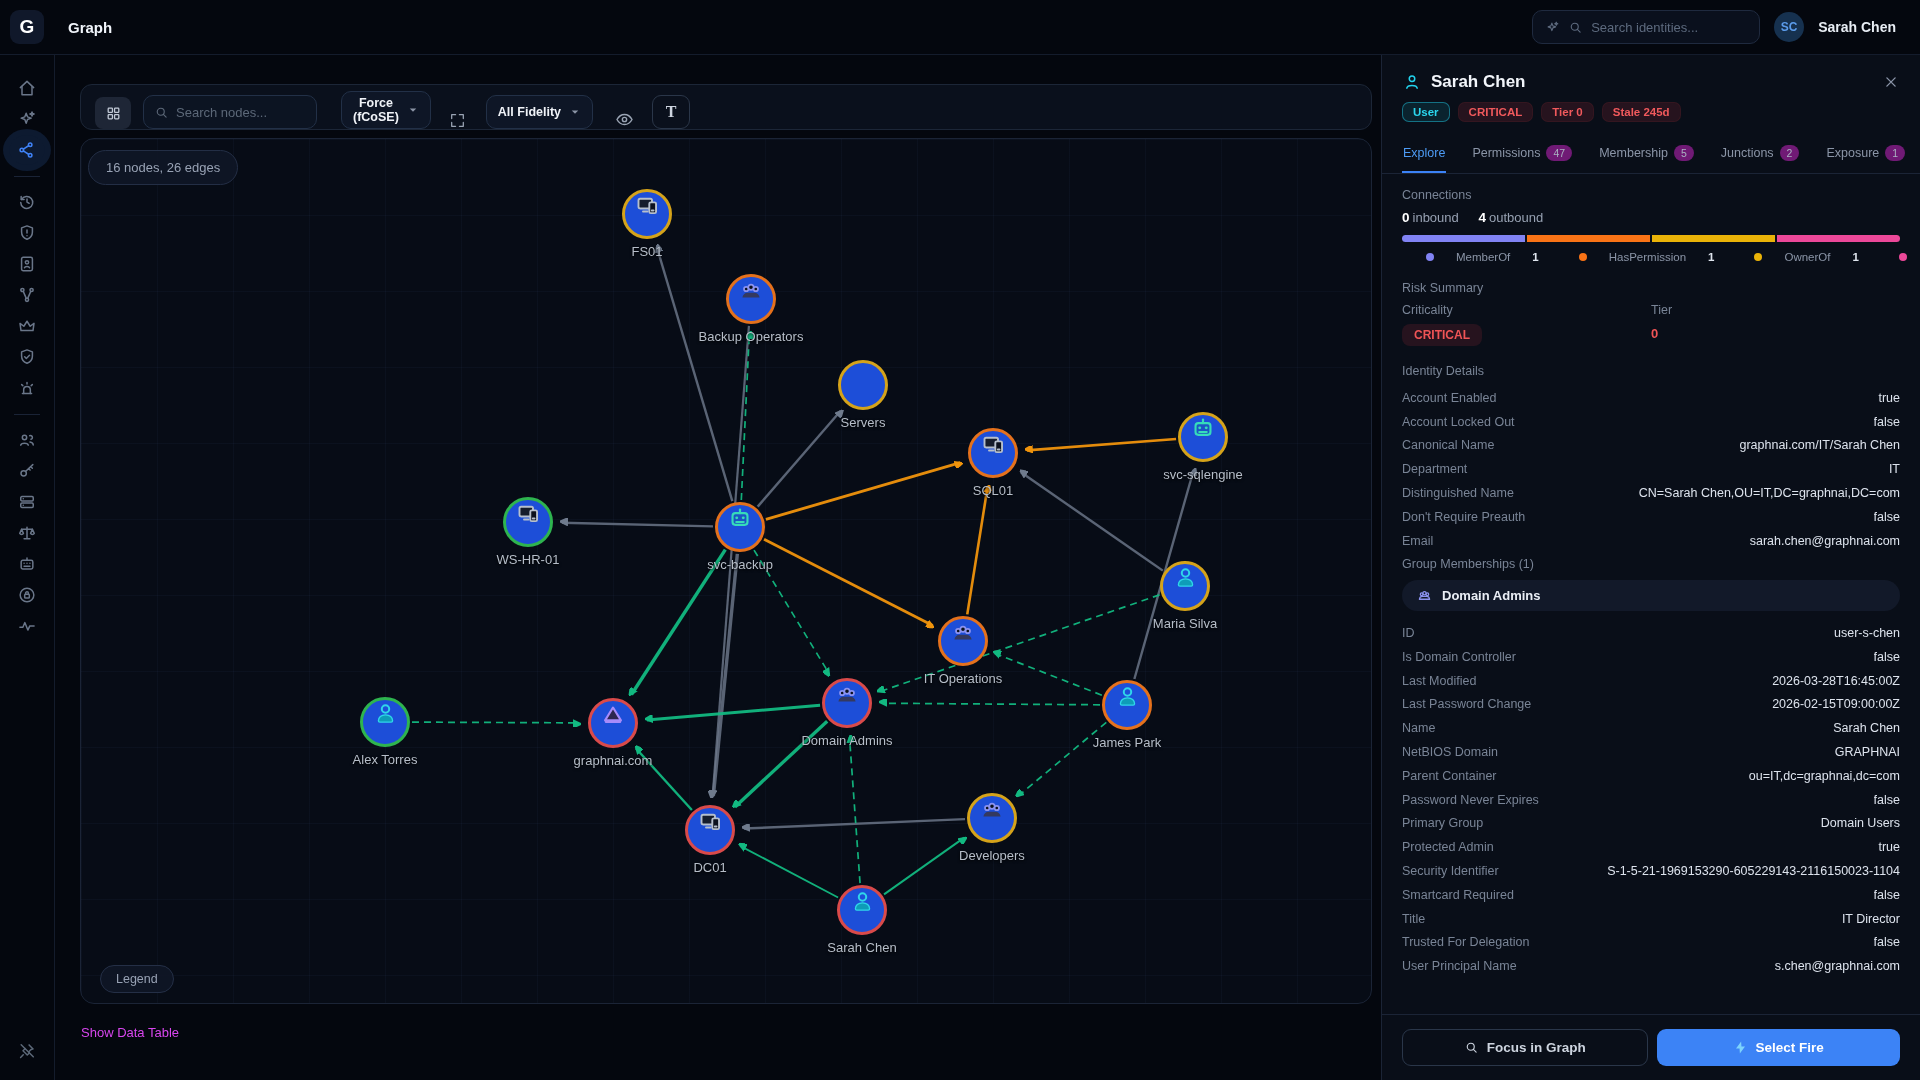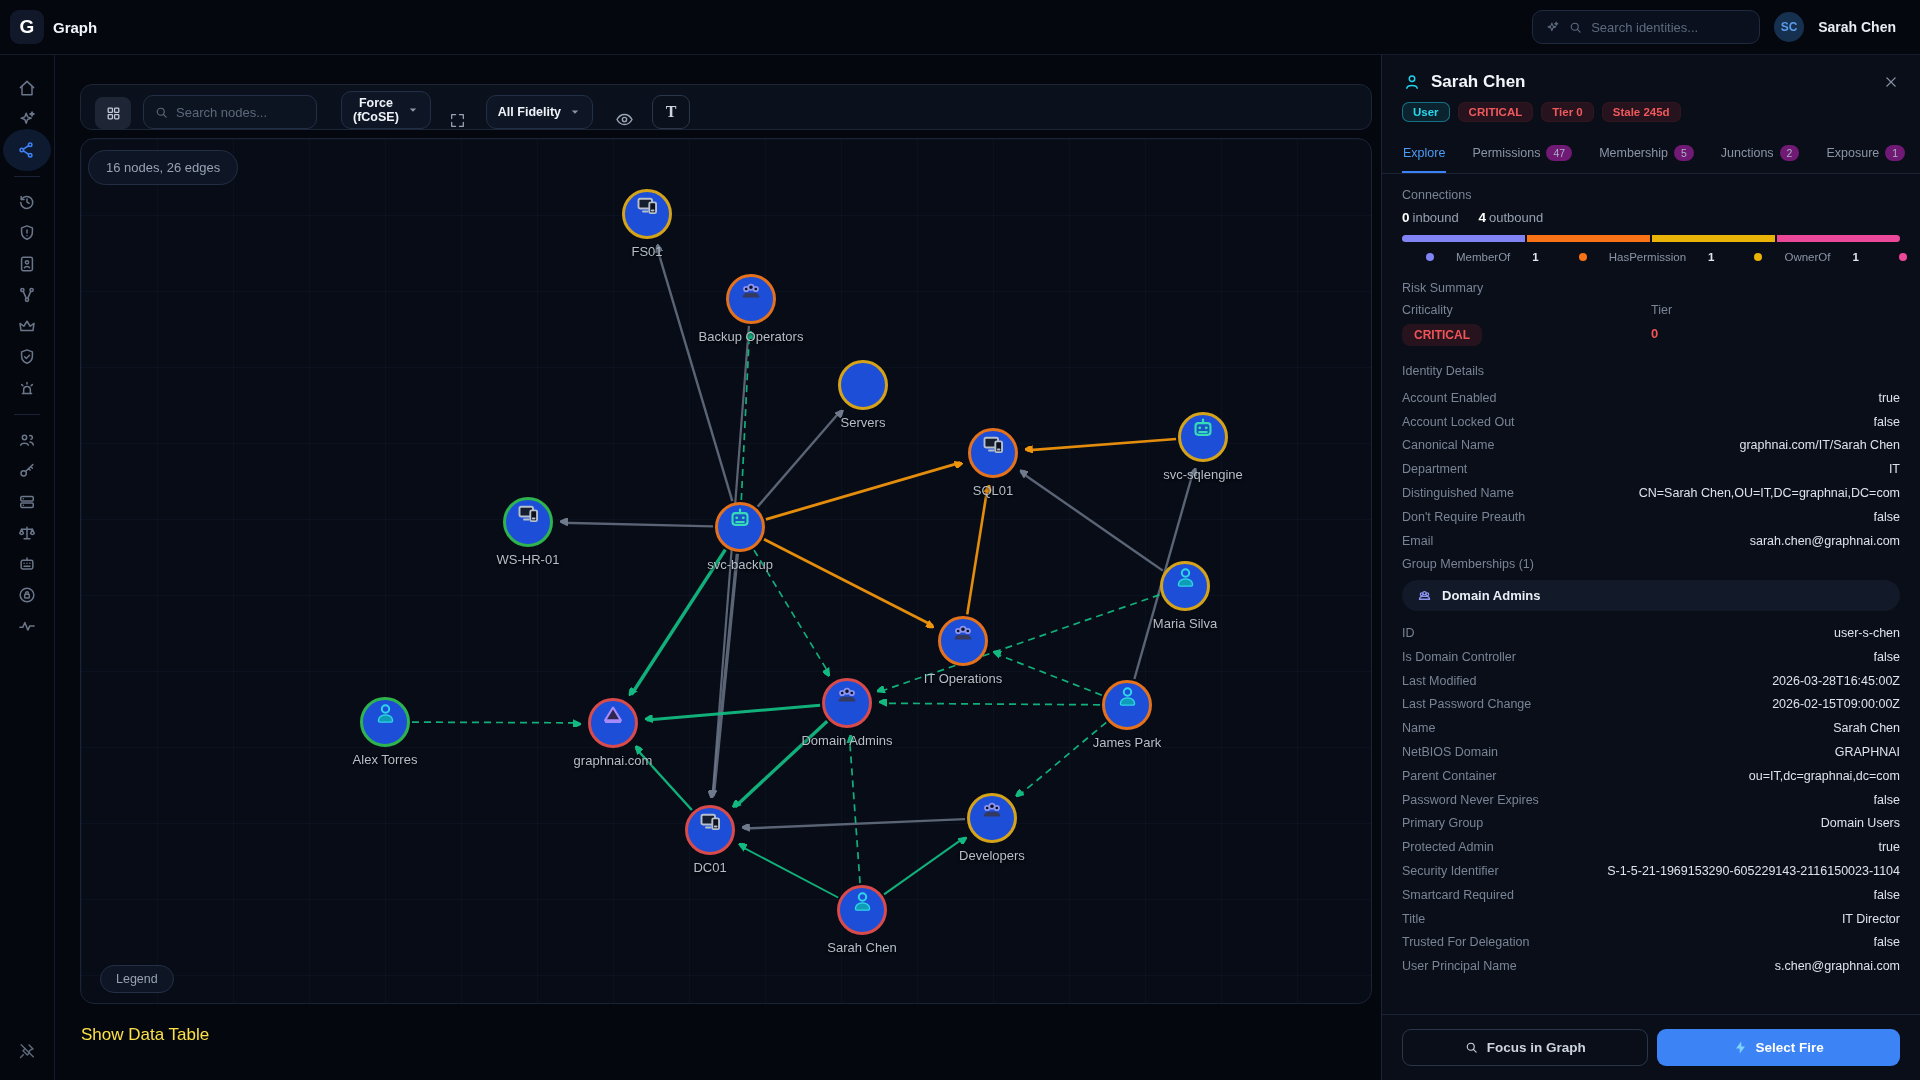--- a/index.html
+++ b/index.html
@@ -2,21 +2,21 @@
 <html><head>
 <meta charset="utf-8">
 <style>
   * { margin:0; padding:0; box-sizing:border-box; }
   html,body { width:1920px; height:1080px; overflow:hidden; background:#04070e;
     font-family:"Liberation Sans", sans-serif; color:#dfe5ee; }
   .topbar { position:fixed; left:0; top:0; right:0; height:55px; background:#04070e;
     border-bottom:1px solid #141c2c; display:flex; align-items:center; z-index:30; }
   .logo-tile { width:34px; height:34px; margin-left:10px; border-radius:9px; background:#10182a;
     display:flex; align-items:center; justify-content:center; font-weight:bold; font-size:19px; color:#fff; }
-  .app-title { margin-left:9px; font-size:15px; font-weight:700; color:#f1f5fb; }
+  .app-title { margin-left:24px; font-size:15px; font-weight:700; color:#f1f5fb; }
   .topbar-right { margin-left:auto; display:flex; align-items:center; gap:14px; padding-right:24px; }
   .id-search { width:228px; height:34px; border:1px solid #1f2a3f; background:#0a101d; border-radius:10px;
     display:flex; align-items:center; gap:8px; padding:4px 12px; color:#5d6a7e; font-size:13px; }
   .avatar { width:30px; height:30px; border-radius:50%; background:#16314f; color:#5b9bea;
     font-size:12px; font-weight:700; display:flex; align-items:center; justify-content:center; }
   .user-name { font-size:14px; font-weight:600; color:#e8edf4; }
 
   .sidebar { position:fixed; left:0; top:55px; bottom:0; width:55px; background:#04070e;
     border-right:1px solid #141c2c; display:flex; flex-direction:column; align-items:center;
     padding-top:18px; z-index:30; }
@@ -54,21 +54,21 @@
     display:flex; align-items:center; justify-content:center; font-family:"Liberation Serif",serif;
     font-weight:700; font-size:16px; cursor:pointer; }
   .chev { color:#8b95a6; }
 
   .count-badge { position:absolute; left:33px; top:95px; height:35px; padding:0 17px;
     background:rgba(15,22,38,.9); border:1px solid #232e45; border-radius:999px;
     display:flex; align-items:center; font-size:13px; color:#98a2b4; z-index:5; }
   .legend-btn { position:absolute; left:45px; top:910px; height:28px; padding:0 15px;
     background:rgba(15,22,38,.9); border:1px solid #242f46; border-radius:999px;
     display:flex; align-items:center; font-size:12.5px; color:#98a2b4; z-index:5; cursor:pointer; }
-  .show-table { position:absolute; left:26px; top:970px; font-size:17px; color:#fde047; cursor:pointer; }
+  .show-table { position:absolute; left:26px; top:970px; font-size:13px; color:#d946ef; cursor:pointer; }
 
   .panel { position:fixed; right:0; top:55px; bottom:0; width:539px; background:#090e18;
     border-left:1px solid #1b2436; z-index:20; display:flex; flex-direction:column; }
   .p-head { padding:17px 20px 0 20px; }
   .p-title-row { display:flex; align-items:center; gap:9px; }
   .p-title { font-size:17px; font-weight:700; color:#f2f5fa; }
   .p-close { margin-left:auto; color:#8b94a8; cursor:pointer; }
   .p-badges { display:flex; gap:8px; margin:10px 0 14px 0; }
   .pill { font-size:11.5px; font-weight:700; padding:3px 10px; border-radius:7px; }
   .pill.cyan { color:#2bd7ee; background:rgba(23,162,184,.14); border:1px solid rgba(34,211,238,.45); }

